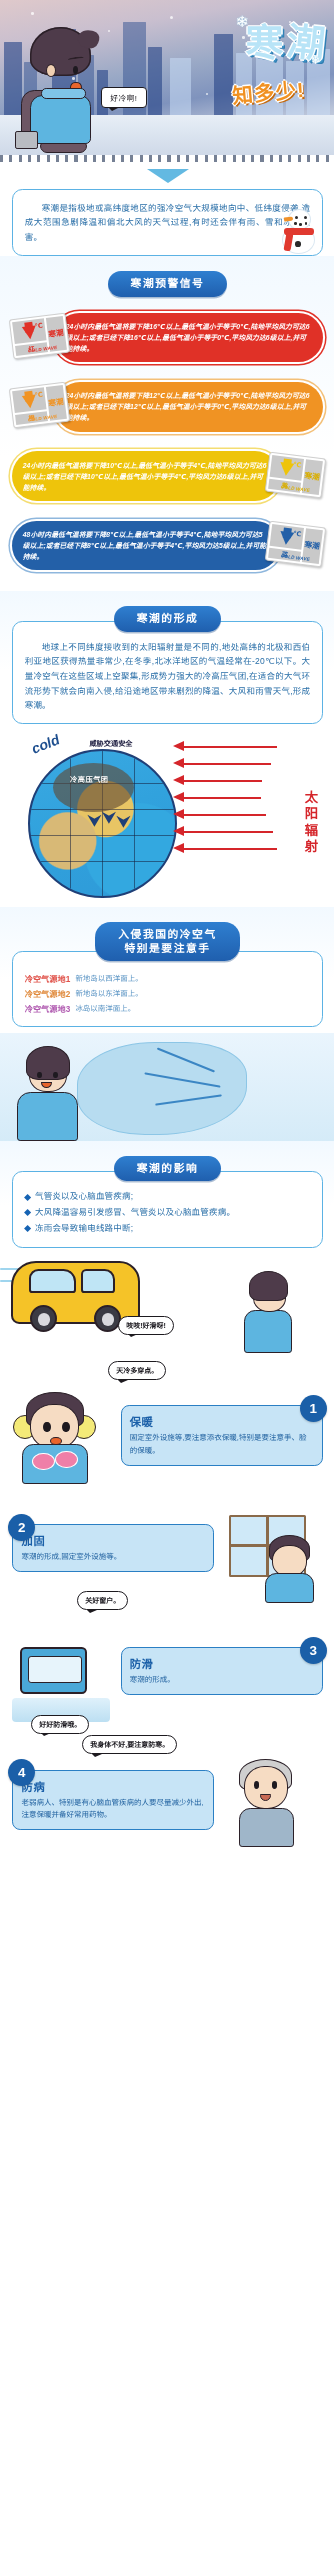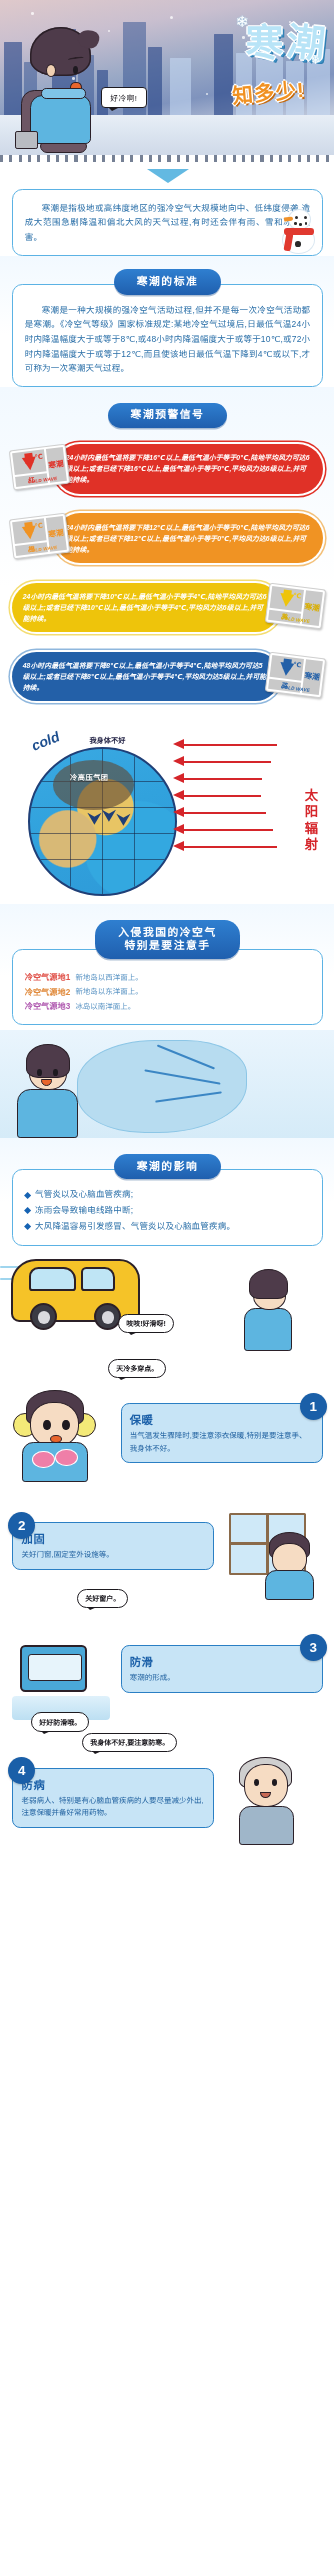--- a/index.html
+++ b/index.html
@@ -219,21 +219,21 @@
   .radw { position:absolute; left:77px; top:4.1px; font-size:7.2px; font-weight:800; color:#224; }
   .rays { position:absolute; right:36px; top:12.4px; width:103px; }
   .ray { position:relative; height:2.6px; background:#d5252a; margin-bottom:14.4px; }
   .ray:before { content:""; position:absolute; left:-10.3px; top:-4.6px; width:0; height:0;
     border-top:5.7px solid transparent; border-bottom:5.7px solid transparent;
     border-right:11.3px solid #d5252a; }
   .sunlbl { position:absolute; right:3.1px; top:57px; writing-mode:vertical-rl;
     font-size:13.4px; font-weight:900; color:#d5252a; letter-spacing:3.1px; }
 
   
-  .src-row { display:flex; align-items:center; gap:5.2px; margin-bottom:2.6px; }
+  .src-row { display:flex; align-items:flex-start; gap:5.2px; margin-bottom:2.6px; }
   .src-k { font-size:8.2px; font-weight:800; white-space:nowrap; }
   .src-k.c1 { color:#e0524a; } .src-k.c2 { color:#e08a3c; } .src-k.c3 { color:#b05ab0; }
   .src-v { font-size:7.5px; color:#5a94c4; font-family:"Liberation Serif",serif; }
 
   
   .map-block { position:relative; height:108px; margin:5.2px 0 0;
     background:linear-gradient(180deg,#eaf5fd 0%,#d5ebf8 100%); overflow:hidden; }
   .map-shape { position:absolute; left:77px; top:9.3px; width:170px; height:93px;
     background:#b7dcf0; border:1px solid #8cc6e6; border-radius:46% 36% 52% 40%; }
   .map-line { position:absolute; height:1.5px; background:#3b86c4; border-radius:1px; }
@@ -390,26 +390,20 @@
         <div class="d" style="left:14.4px;top:13.4px"></div>
         <div class="d" style="left:19.6px;top:14.4px"></div>
         <div class="d" style="left:25px;top:13.4px"></div>
         <div class="sc"></div>
           <div class="sc2"></div>
           <div class="btn"></div>
       </div>
     </div>
   </div>
 
-  <div class="sec band" style="padding-top:13.4px">
-    <div class="pill">寒潮的标准</div>
-    <div class="card">
-      <p class="indent">寒潮是一种大规模的强冷空气活动过程,但并不是每一次冷空气活动都是寒潮。《冷空气等级》国家标准规定:某地冷空气过境后,日最低气温24小时内降温幅度大于或等于8℃,或48小时内降温幅度大于或等于10℃,或72小时内降温幅度大于或等于12℃,而且使该地日最低气温下降到4℃或以下,才可称为一次寒潮天气过程。</p>
-    </div>
-  </div>
 
   <div class="sec band" style="padding-top:15.5px;padding-bottom:9.3px">
     <div class="pill">寒潮预警信号</div>
 
     <div style="height:8.2px"></div>
 
     <div class="warn left">
       <div class="sign red">
         <div class="arrowbox">
             <span class="stem"></span>
@@ -467,25 +461,31 @@
         <div class="cnbox">
             <span>寒潮</span>
           </div>
         <div class="lvl">蓝</div>
         <div class="en">COLD WAVE</div>
       </div>
       <div class="warn-body blue">48小时内最低气温将要下降8℃以上,最低气温小于等于4℃,陆地平均风力可达5级以上;或者已经下降8℃以上,最低气温小于等于4℃,平均风力达5级以上,并可能持续。</div>
     </div>
   </div>
 
+  <div class="sec band" style="padding-top:15.5px">
+    <div class="pill">寒潮的形成</div>
+    <div class="card">
+      <p class="indent">地球上不同纬度接收到的太阳辐射量是不同的,地处高纬的北极和西伯利亚地区获得热量非常少,在冬季,北冰洋地区的气温经常在-20℃以下。大量冷空气在这些区域上空聚集,形成势力强大的冷高压气团,在适合的大气环流形势下就会向南入侵,给沿途地区带来剧烈的降温、大风和雨雪天气,形成寒潮。</p>
+    </div>
+  </div>
 
   <div class="sec">
     <div class="globe-wrap">
       <div class="cold-en">cold</div>
-      <div class="radw">我身体不好</div>
+      <div class="radw">威胁交通安全</div>
 
       <div class="globe">
         <div class="grid-h" style="top:22%"></div>
         <div class="grid-h" style="top:40%"></div>
         <div class="grid-h" style="top:58%"></div>
         <div class="grid-h" style="top:76%"></div>
         <div class="grid-v" style="left:28%"></div>
         <div class="grid-v" style="left:50%"></div>
         <div class="grid-v" style="left:72%"></div>
         <div class="coldmass"></div>
@@ -542,22 +542,22 @@
         <div class="ey" style="left:45px"></div>
       <div class="m"></div>
     </div>
   </div>
 
   <div class="sec band" style="padding-top:15.5px">
     <div class="pill">寒潮的影响</div>
     <div class="card">
       <ul>
         <li>气管炎以及心脑血管疾病;</li>
+        <li>大风降温容易引发感冒、气管炎以及心脑血管疾病。</li>
         <li>冻雨会导致输电线路中断;</li>
-        <li>大风降温容易引发感冒、气管炎以及心脑血管疾病。</li>
       </ul>
     </div>
   </div>
 
   <div class="car-scene">
     <div class="speedline" style="left:0;top:20.6px;width:24px"></div>
     <div class="speedline" style="left:0;top:32px;width:15.5px"></div>
     <div class="car">
       <div class="win"></div>
         <div class="win2"></div>
@@ -594,42 +594,42 @@
         </div>
         <div style="position:absolute;left:31px;top:30px;width:7.2px;height:10.3px;background:#1e1a20;border-radius:50%"></div>
         <div style="position:absolute;left:50px;top:30px;width:7.2px;height:10.3px;background:#1e1a20;border-radius:50%"></div>
         <div style="position:absolute;left:38px;top:45px;width:11.3px;height:8.2px;background:#e8652c;border:1px solid #2b2028;border-radius:50%"></div>
         <div style="position:absolute;left:19.6px;top:61px;width:23px;height:17.5px;background:#ef7fa8;border:1.5px solid #fff;border-radius:50%"></div>
         <div style="position:absolute;left:43px;top:59px;width:23px;height:17.5px;background:#ef7fa8;border:1.5px solid #fff;border-radius:50%"></div>
       </div>
       <div class="def-box">
         <div class="def-num r">1</div>
         <div class="def-title">保暖</div>
-        <div class="def-text">当气温发生骤降时,要注意添衣保暖,特别是要注意手、我身体不好。</div>
+        <div class="def-text">固定室外设施等,要注意添衣保暖,特别是要注意手、脸的保暖。</div>
       </div>
     </div>
   </div>
 
   <div class="def-item">
     <div class="def-row rev" style="margin-top:13.4px">
       <div class="def-art">
         <div class="win-frame">
           <div class="bar" style="left:50%;top:0;bottom:0;width:3.1px;margin-left:-1.5px"></div>
           <div class="bar" style="top:50%;left:0;right:0;height:3.1px;margin-top:-1.5px"></div>
         </div>
         <div class="fig" style="left:41px;top:24px;width:57px;height:67px">
           <div class="hair" style="left:8.2px;top:0;width:41px;height:27px;border-radius:52% 52% 24% 24%"></div>
           <div class="head" style="left:11.3px;top:10.3px;width:35px;height:32px"></div>
           <div class="coat" style="left:4.1px;top:38px;width:49px;height:30px"></div>
         </div>
       </div>
       <div class="def-box">
         <div class="def-num l">2</div>
         <div class="def-title">加固</div>
-        <div class="def-text">关好门窗,固定室外设施等。</div>
+        <div class="def-text">寒潮的形成,固定室外设施等。</div>
       </div>
     </div>
     <div class="bubble2" style="left:77px;bottom:-2.1px">
       <span>关好窗户。</span>
     </div>
   </div>
 
   <div class="def-item">
     <div class="def-row" style="margin-top:17.5px">
       <div class="def-art">

